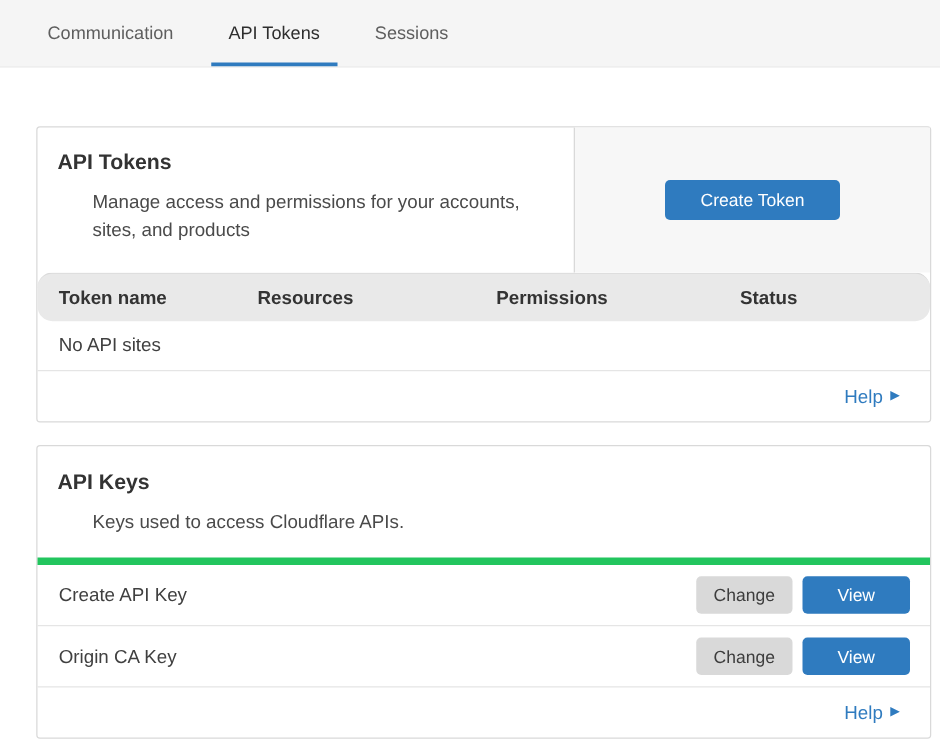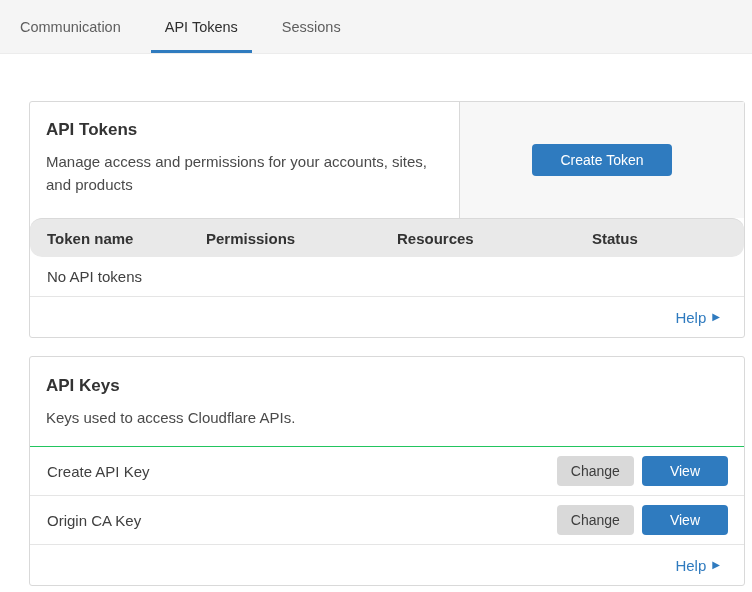--- a/index.html
+++ b/index.html
@@ -11,21 +11,21 @@
   }
   body { height: 592px; overflow: hidden; }
 
   
   .tabbar {
     height: 54px;
     background: #f5f5f5;
     border-bottom: 1px solid #ececec;
     display: flex;
     align-items: stretch;
-    padding-left: 6px;
+    padding-left: 24px;
   }
   .tab {
     display: flex;
     align-items: center;
     padding: 0 14px;
     margin-right: 16px;
     font-size: 14.5px;
     color: #5e5e5e;
     cursor: pointer;
     border-bottom: 3px solid transparent;
@@ -65,20 +65,21 @@
     font-size: 17px;
     font-weight: 700;
     color: #333;
     margin-bottom: 10px;
   }
   .card-desc {
     font-size: 15px;
     color: #4a4a4a;
     line-height: 1.55;
     max-width: 400px;
+    margin-left: 28px;
   }
 
   .btn {
     display: inline-block;
     border: none;
     border-radius: 4px;
     font-family: inherit;
     font-size: 14px;
     cursor: pointer;
     text-align: center;
@@ -136,21 +137,21 @@
   }
   .help-arrow {
     font-size: 10px;
     margin-left: 6px;
     line-height: 1;
   }
 
   
   .keys-header {
     padding: 19px 16px 17px 16px;
-    border-bottom: 1px solid #22c55e;
+    border-bottom: 6px solid #22c55e;
   }
   .keys-header .card-desc { margin-top: 0; }
   .key-row {
     height: 49px;
     display: flex;
     align-items: center;
     padding: 0 16px 0 17px;
     border-bottom: 1px solid #e5e5e5;
   }
   .key-name {
@@ -175,27 +176,27 @@
       <h2 class="card-title">API Tokens</h2>
       <p class="card-desc">Manage access and permissions for your accounts, sites, and products</p>
     </div>
     <div class="tokens-header-right">
       <button class="btn btn-primary">Create Token</button>
     </div>
   </div>
 
   <div class="table-head">
     <div>Token name</div>
+    <div>Resources</div>
     <div>Permissions</div>
-    <div>Resources</div>
     <div>Status</div>
   </div>
 
   <div class="table-empty-row">
-    <span>No API tokens</span>
+    <span>No API sites</span>
   </div>
 
   <div class="card-footer">
     <a class="help-link">
       <span>Help</span>
       <span class="help-arrow">▶</span>
     </a>
   </div>
 </section>
 

